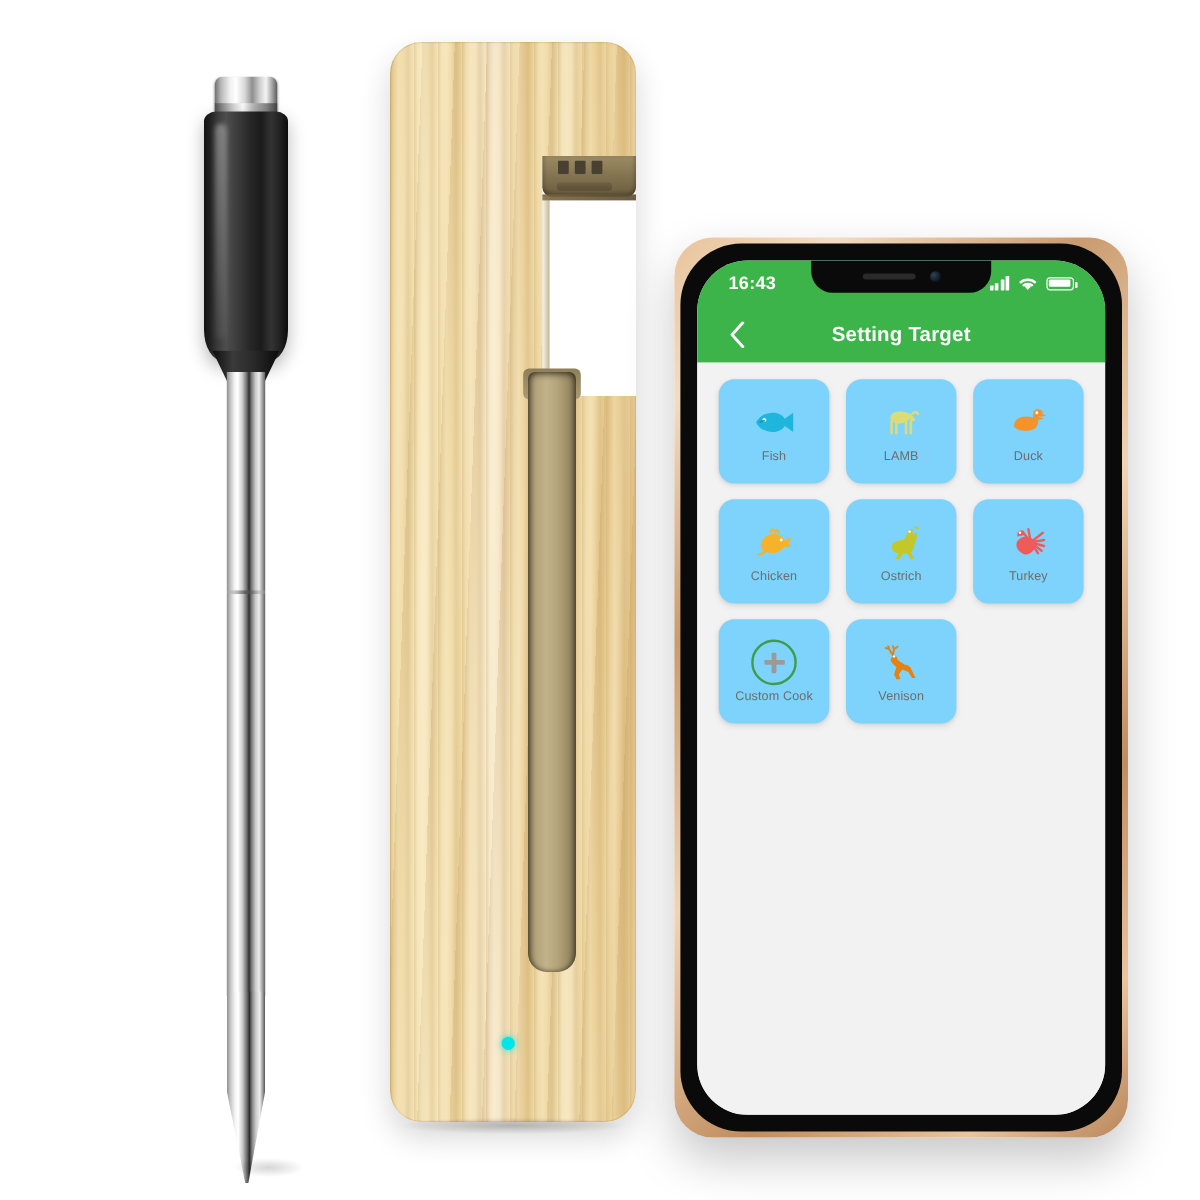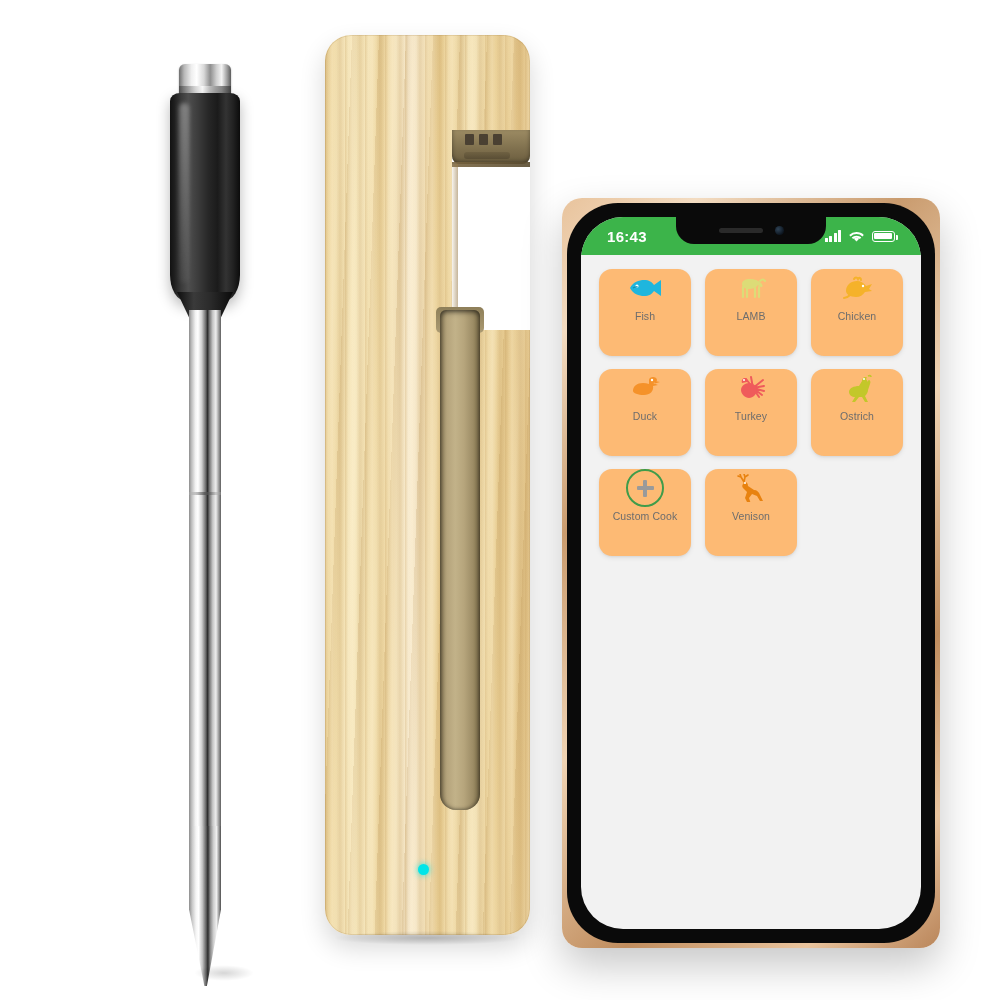--- a/index.html
+++ b/index.html
@@ -134,21 +134,21 @@
     box-shadow:0 0 6px rgba(0,229,232,.85);
   }
   .wood-base-shadow{
     position:absolute;left:10px;top:896px;width:185px;height:14px;
     background:radial-gradient(ellipse at center,rgba(0,0,0,.20),rgba(0,0,0,0) 72%);
   }
 
   
   .phone{
     position:absolute;left:562px;top:198px;width:378px;height:750px;
-    border-radius:20px;
+    border-radius:32px;
     background:linear-gradient(135deg,#e8c39c 0%,#f3dcc2 12%,#c99b6e 30%,
       #f0d4b4 50%,#c08d5e 72%,#e9c49e 88%,#b9855a 100%);
     padding:5px;box-sizing:border-box;
     box-shadow:0 18px 40px rgba(0,0,0,.22);
   }
   .phone-bezel{
     position:absolute;left:5px;top:5px;right:5px;bottom:5px;
     border-radius:51px;background:#0a0a0a;
     padding:9px;box-sizing:border-box;
   }
@@ -200,23 +200,23 @@
 
   .grid-area{
     background:#f2f2f2;padding:14px 18px 20px;box-sizing:border-box;
     height:calc(100% - 85px);
   }
   .grid{
     display:grid;grid-template-columns:repeat(3,1fr);
     gap:13px 14px;
   }
   .tile{
-    background:#fdba74;border-radius:13px;height:87px;
+    background:#7dd3fc;border-radius:13px;height:87px;
     display:flex;flex-direction:column;align-items:center;
-    justify-content:flex-start;gap:3px;cursor:pointer;
+    justify-content:center;gap:3px;cursor:pointer;
     box-shadow:0 2px 5px rgba(0,0,0,.08), 0 1px 2px rgba(0,0,0,.05);
   }
   .tile-icon{height:38px;display:flex;align-items:center;justify-content:center;}
   .tile-icon svg{display:block;}
   .tile-label{font-size:10.5px;color:#6d6d6d;letter-spacing:.1px;}
   .plus-circle{
     width:34px;height:34px;border-radius:50%;border:2px solid #3f9c4a;
     display:flex;align-items:center;justify-content:center;
   }
   .plus-circle span{
@@ -278,20 +278,28 @@
             </div>
             <svg width="17" height="13" viewBox="0 0 17 13">
               <path d="M8.5 11.6 5.9 8.7a3.9 3.9 0 0 1 5.2 0z" fill="#fff"></path>
               <path d="M8.5 2.1c2.8 0 5.4 1 7.3 2.8l-1.4 1.5A8.6 8.6 0 0 0 8.5 4.1 8.6 8.6 0 0 0 2.6 6.4L1.2 4.9A10.7 10.7 0 0 1 8.5 2.1z" fill="#fff"></path>
               <path d="M8.5 5.7c1.8 0 3.5.7 4.8 1.8l-1.4 1.5a5.1 5.1 0 0 0-6.8 0L3.7 7.5A7.2 7.2 0 0 1 8.5 5.7z" fill="#fff"></path>
             </svg>
             <div class="battery"></div>
           </div>
         </div>
 
+        <div class="nav-bar">
+          <div class="back-chevron">
+            <svg width="13" height="22" viewBox="0 0 13 22">
+              <path d="M11 1 2 11l9 10" stroke="#fff" stroke-width="2.4" fill="none" stroke-linecap="round" stroke-linejoin="round"></path>
+            </svg>
+          </div>
+          <div class="nav-title">Setting Target</div>
+        </div>
 
         <div class="grid-area">
           <div class="grid">
 
             <div class="tile">
               <div class="tile-icon">
                 <svg width="36" height="24" viewBox="0 0 36 24">
                   <path d="M3 12c3-6 9-8 14-8 5 0 8 2 10 5l7-5v16l-7-5c-2 3-5 5-10 5-5 0-11-2-14-8z" fill="#1fb6dd"></path>
                   <circle cx="10" cy="10" r="1.6" fill="#fff"></circle>
                   <path d="M6 12c1.5-1 3-1.4 4.5-1.4" stroke="#0d93b5" stroke-width="1.2" fill="none"></path>
@@ -303,74 +311,74 @@
 
             <div class="tile">
               <div class="tile-icon">
                 <svg width="32" height="26" viewBox="0 0 32 26">
                   <path d="M7 9c0-3 3-5 8-5s9 2 11 4c2 2 2 4 0 4-1 0-2-1-3-2-2 3-6 4-9 4-4 0-7-2-7-5z" fill="#dcdc77"></path>
                   <path d="M8 12v10M12 13v9M20 13v9M24 12v10" stroke="#dcdc77" stroke-width="2.2" stroke-linecap="round"></path>
                   <path d="M25 6c2-2 4-2 5 0" stroke="#dcdc77" stroke-width="2" fill="none" stroke-linecap="round"></path>
                 </svg>
               </div>
               <div class="tile-label">LAMB</div>
+            </div>
+
+            <div class="tile">
+              <div class="tile-icon">
+                <svg width="32" height="26" viewBox="0 0 32 26">
+                  <path d="M4 16c0-5 4-8 10-8 2 0 4 .4 6 1V5c0-2 2-3 4-3s4 1 4 3c0 2-2 3-4 3l5 2-5 1c1 5-3 9-9 9-6 0-11-2-11-4z" fill="#f5922a"></path>
+                  <circle cx="23" cy="5" r="1.2" fill="#fff"></circle>
+                  <path d="M26 6l5 1-5 1.5z" fill="#f5922a"></path>
+                </svg>
+              </div>
+              <div class="tile-label">Duck</div>
             </div>
 
             <div class="tile">
               <div class="tile-icon">
                 <svg width="34" height="26" viewBox="0 0 34 26">
                   <path d="M6 16c0-6 5-10 11-10 4 0 7 2 9 5l6-2-3 5 3 2-7 1c-2 3-5 5-9 5-6 0-10-3-10-6z" fill="#f5b22a"></path>
                   <path d="M14 4c1-2 3-2 4 0 1-2 3-1 3 1" stroke="#f5b22a" stroke-width="2" fill="none" stroke-linecap="round"></path>
                   <path d="M10 20c-2 2-4 3-6 3" stroke="#f5b22a" stroke-width="2" fill="none" stroke-linecap="round"></path>
                   <circle cx="23" cy="11" r="1.2" fill="#fff"></circle>
                 </svg>
               </div>
               <div class="tile-label">Chicken</div>
             </div>
 
-            <div class="tile">
-              <div class="tile-icon">
-                <svg width="32" height="26" viewBox="0 0 32 26">
-                  <path d="M4 16c0-5 4-8 10-8 2 0 4 .4 6 1V5c0-2 2-3 4-3s4 1 4 3c0 2-2 3-4 3l5 2-5 1c1 5-3 9-9 9-6 0-11-2-11-4z" fill="#f5922a"></path>
-                  <circle cx="23" cy="5" r="1.2" fill="#fff"></circle>
-                  <path d="M26 6l5 1-5 1.5z" fill="#f5922a"></path>
-                </svg>
-              </div>
-              <div class="tile-label">Duck</div>
-            </div>
-
-
+
+
+            <div class="tile">
+              <div class="tile-icon">
+                <svg width="30" height="28" viewBox="0 0 30 28">
+                  <path d="M24 3c-3 0-4 2-4 4l-3 5c-5 0-10 2-10 6 0 3 3 5 6 5l-3 5h3l4-5h3l3 5h3l-3-6c2-2 3-4 3-6l2-6c1-2 0-4-1-4-1 0-1 1-1 2l-2-3c1-1 1-2 0-2z" fill="#c3c72a"></path>
+                  <circle cx="22" cy="5" r="1" fill="#fff"></circle>
+                  <path d="M26 2c2-1 3 0 3 1" stroke="#c3c72a" stroke-width="1.6" fill="none"></path>
+                </svg>
+              </div>
+              <div class="tile-label">Ostrich</div>
+            </div>
 
             <div class="tile">
               <div class="tile-icon">
                 <svg width="32" height="28" viewBox="0 0 32 28">
                   <g stroke="#ef5b5b" stroke-width="2" stroke-linecap="round">
                     <path d="M18 14 28 6M18 14l11-2M18 14l11 3M18 14l9 7M18 14l6 9M18 14 16 3M18 14 11 5"></path>
                   </g>
                   <path d="M6 16c0-4 4-7 8-7s8 3 8 7-4 8-8 8-8-4-8-8z" fill="#ef5b5b"></path>
                   <path d="M7 9c-1-3 1-5 3-5s3 2 2 4" fill="#ef5b5b"></path>
                   <circle cx="9" cy="6" r="1" fill="#fff"></circle>
                 </svg>
               </div>
               <div class="tile-label">Turkey</div>
             </div>
 
             <div class="tile">
               <div class="tile-icon">
-                <svg width="30" height="28" viewBox="0 0 30 28">
-                  <path d="M24 3c-3 0-4 2-4 4l-3 5c-5 0-10 2-10 6 0 3 3 5 6 5l-3 5h3l4-5h3l3 5h3l-3-6c2-2 3-4 3-6l2-6c1-2 0-4-1-4-1 0-1 1-1 2l-2-3c1-1 1-2 0-2z" fill="#c3c72a"></path>
-                  <circle cx="22" cy="5" r="1" fill="#fff"></circle>
-                  <path d="M26 2c2-1 3 0 3 1" stroke="#c3c72a" stroke-width="1.6" fill="none"></path>
-                </svg>
-              </div>
-              <div class="tile-label">Ostrich</div>
-            </div>
-
-            <div class="tile">
-              <div class="tile-icon">
                 <div class="plus-circle">
                     <span></span>
                   </div>
               </div>
               <div class="tile-label">Custom Cook</div>
             </div>
 
             <div class="tile">
               <div class="tile-icon">
                 <svg width="32" height="28" viewBox="0 0 32 28">

